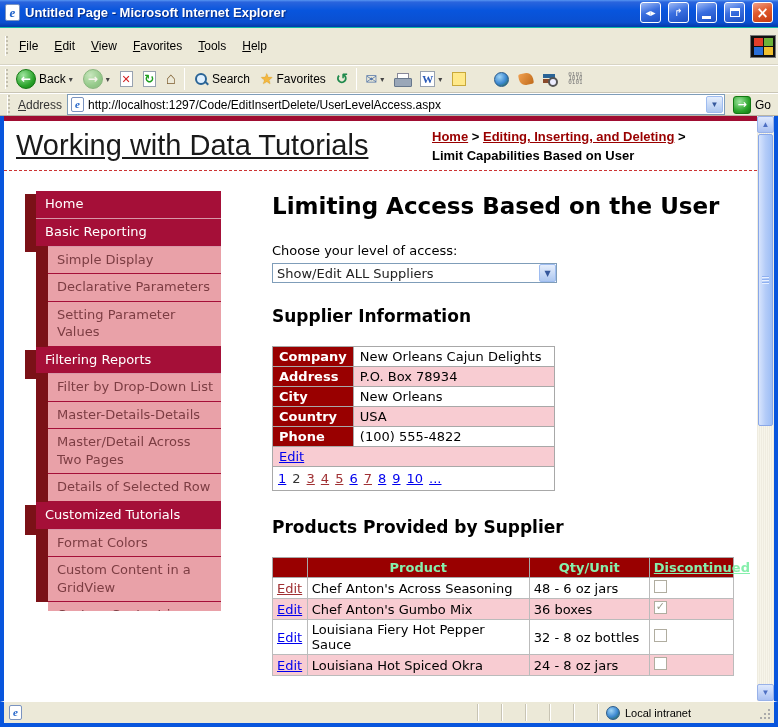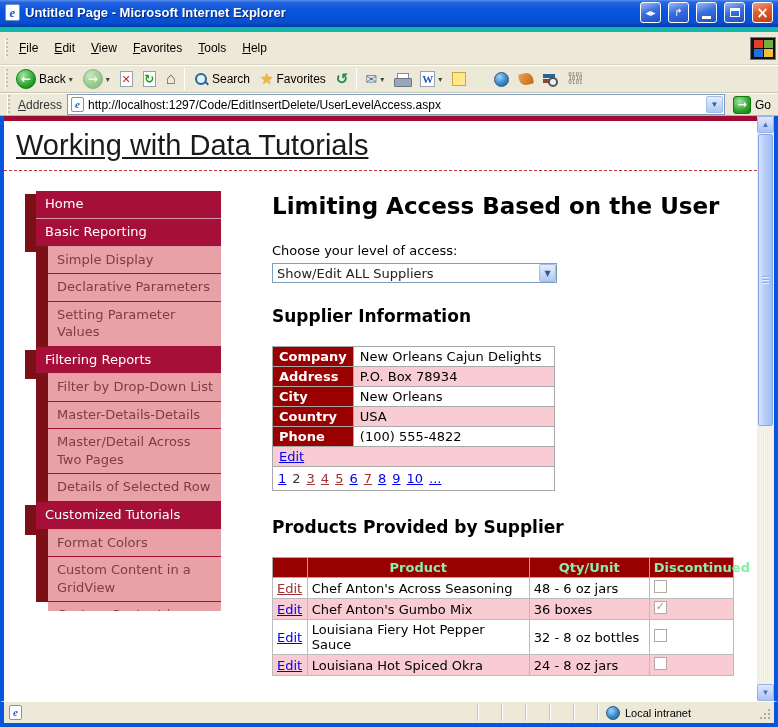--- a/index.html
+++ b/index.html
@@ -21,21 +21,21 @@
   .winbtn { width:21px; height:21px; margin-left:2px; border:1px solid #fff; border-radius:3px;
     background:linear-gradient(160deg,#9db9f5 0%,#3a6fe0 45%,#1b4fc4 100%);
     color:#fff; font-size:10px; display:flex; align-items:center; justify-content:center; }
   .winbtn.close { background:linear-gradient(160deg,#f0a088 0%,#e05a2d 45%,#c43a12 100%);
     font:bold 15px "DejaVu Sans", sans-serif; }
   .glyph-min { width:9px; height:3px; background:#fff; margin-top:9px; }
   .glyph-max { width:10px; height:9px; border:1px solid #fff; border-top:3px solid #fff; }
 
   
   .menubar { height:43px; display:flex; align-items:center; background:#ece9d8;
-    border-top:5px solid #14b8a6; border-bottom:1px solid #d8d4c4; padding:0 2px; }
+    border-top:1px solid #14b8a6; border-bottom:1px solid #d8d4c4; padding:0 2px; }
   .grip { width:3px; height:20px; margin:0 3px;
     background:repeating-linear-gradient(180deg,#c3bfae 0 2px,#ece9d8 2px 4px); border-left:1px solid #fff; }
   .menu-item { display:inline-block; padding:4px 8px; font-size:12px; color:#000; }
   .menu-item::first-letter { text-decoration:underline; }
   .winlogo { margin-left:auto; width:26px; height:23px; background:#101010; border:1px solid #777;
     display:grid; grid-template-columns:9px 9px; grid-template-rows:8px 8px; gap:1px; align-content:center; justify-content:center; }
   .winlogo span:nth-child(1){background:#e33e2a;} .winlogo span:nth-child(2){background:#6db33a;}
   .winlogo span:nth-child(3){background:#2a6fd9;} .winlogo span:nth-child(4){background:#f0c030;}
 
   
@@ -141,21 +141,21 @@
   a.pg { text-decoration:underline; color:#0000ee; margin-right:6px; }
   a.pg[data-state="visited"] { color:#a03033; }
   a.pg[data-state="current"] { color:#333; text-decoration:none; }
 
   .products-block { margin-top:26px; }
   .prod-table { width:462px; table-layout:fixed; margin-top:0; }
   .prod-table th { background:#990000; color:#86efac; font-weight:bold; text-align:center;
     border:1px solid #a8a8a8; padding:2px 4px; }
   .prod-table td { border:1px solid #bbb; padding:2px 4px; vertical-align:middle; background:#fff; }
   .prod-table tr.alt td { background:#f8ccd2; }
-  .col-edit { width:33px; } .col-product { width:211px; } .col-qty { width:114px; } .col-disc { width:80px; }
+  .col-edit { width:33px; } .col-product { width:211px; } .col-qty { width:114px; } .col-disc { width:80px;text-decoration:underline; }
   .cbcell { padding-left:9px; }
   .cb { display:inline-block; width:13px; height:13px; border:1px solid #b0ada0; background:#fff; position:relative; }
   .cb[data-checked="checked"]::after { content:"✓"; position:absolute; left:1px; top:-2px;
     color:#9a9a8a; font:bold 11px "DejaVu Sans", sans-serif; }
 
   
   .scrollbar { width:17px; background:#f3f1e4; position:relative; flex-shrink:0;
     background-image:linear-gradient(90deg,#efece0 50%, #f7f5ea 50%); background-size:2px 2px; }
   .sb-btn { position:absolute; left:0; width:17px; height:17px; border:1px solid #98b1e8; border-radius:2px;
     background:linear-gradient(#dfe9fd,#aac1f2); color:#4d6fc3; font-size:8px; text-align:center; line-height:15px; }
@@ -295,20 +295,27 @@
       <span>Go</span>
     </span>
   </div>
 
   <div class="frame">
     <div class="page">
       <div class="redbar"></div>
 
       <div class="site-header">
         <span class="site-title">Working with Data Tutorials</span>
+        <span class="breadcrumb">
+          <a class="crumb-link">Home</a>
+          <span>&gt;</span>
+          <a class="crumb-link">Editing, Inserting, and Deleting</a>
+          <span>&gt;</span><br>
+          <span>Limit Capabilities Based on User</span>
+        </span>
       </div>
 
       <div class="body-area">
 
         <div class="nav">
           <div class="nv l1">Home</div>
           <div class="nv l1">Basic Reporting</div>
           <div class="nv l2">Simple Display</div>
           <div class="nv l2">Declarative Parameters</div>
           <div class="nv l2">Setting Parameter Values</div>

